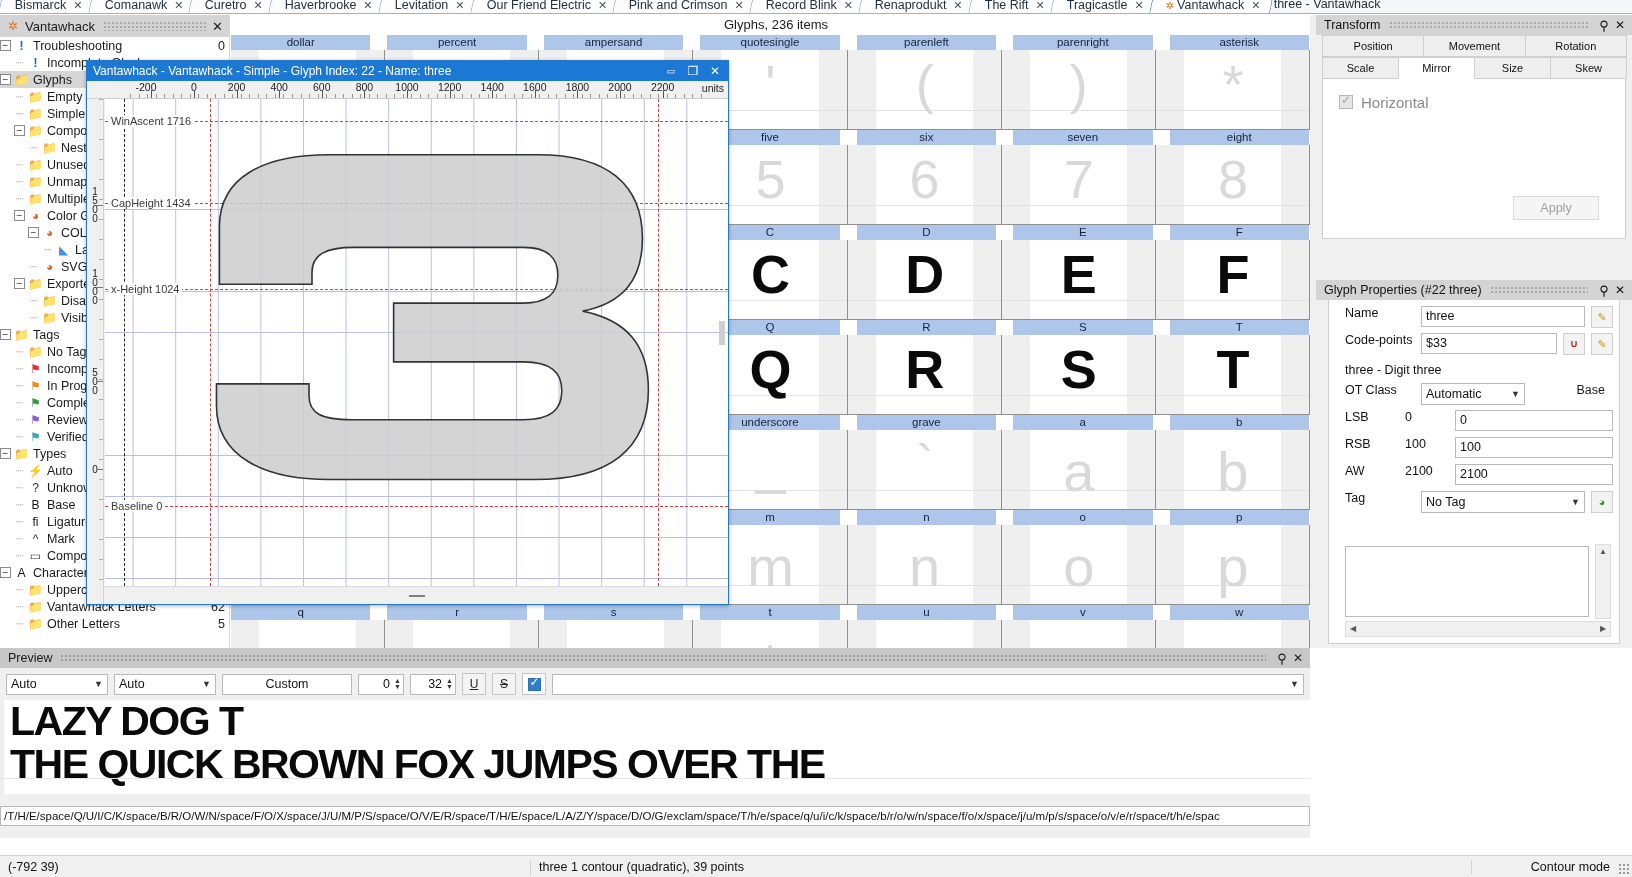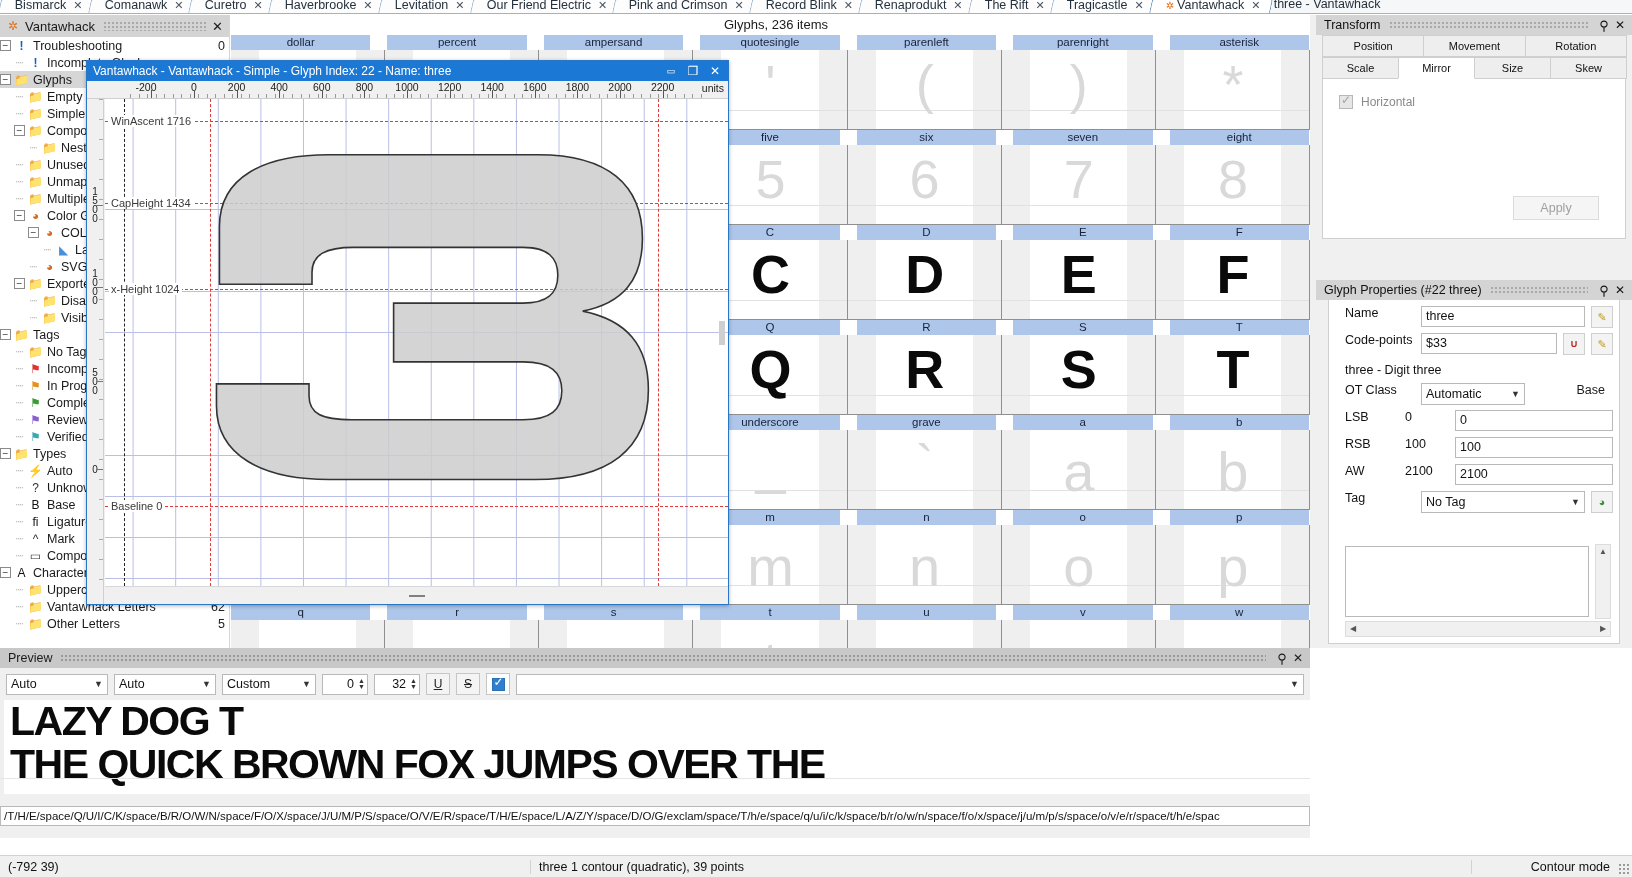--- a/index.html
+++ b/index.html
@@ -191,21 +191,21 @@
   .tstrip-tab {
     flex:1 1 0; height:22px; line-height:21px; text-align:center;
     font-size:11px; background:#eeeeee; border:1px solid #cfcfcf;
     border-bottom:1px solid #cfcfcf; margin-right:-1px; color:#111;
   }
   .tstrip-tab.active { background:#ffffff; border-bottom-color:#ffffff; position:relative; z-index:2; }
   #transform-body {
     margin:0 6px; background:#ffffff; border:1px solid #cfcfcf; border-top:none;
     height:160px; position:relative; padding:12px 0 0 16px;
   }
-  .ckrow { display:flex; align-items:center; height:22px; font-size:12px; color:#8a8a8a; }
+  .ckrow { display:flex; align-items:center; height:22px; font-size:15px; color:#8a8a8a; }
   .ckbox {
     width:14px; height:14px; border:1px solid #b8b8b8; background:#e6e6e6;
     margin-right:8px; position:relative; flex:none;
   }
   .ckbox.off { background:#ffffff; }
   .ckbox.on::after {
     content:"✓"; position:absolute; left:1px; top:-3px; font-size:12px; color:#a6a6a6;
   }
   #applybtn {
     position:absolute; right:26px; bottom:18px; width:86px; height:24px;
@@ -1113,21 +1113,21 @@
     </div>
     <div id="preview-toolbar">
       <span class="pvsel" style="width:102px;">
         <span>Auto</span>
         <span class="cv">▼</span>
       </span>
       <span class="pvsel" style="width:102px;">
         <span>Auto</span>
         <span class="cv">▼</span>
       </span>
-      <span class="pvsel" style="width:94px;">
+      <span class="pvsel" style="width:130px;flex-direction:column;">
         <span>Custom</span>
         <span class="cv">▼</span>
       </span>
       <span class="pvspin" style="width:46px;">
         <span>0</span>
         <span class="arrows">
             <span>▲</span>
             <span>▼</span>
           </span>
       </span>

